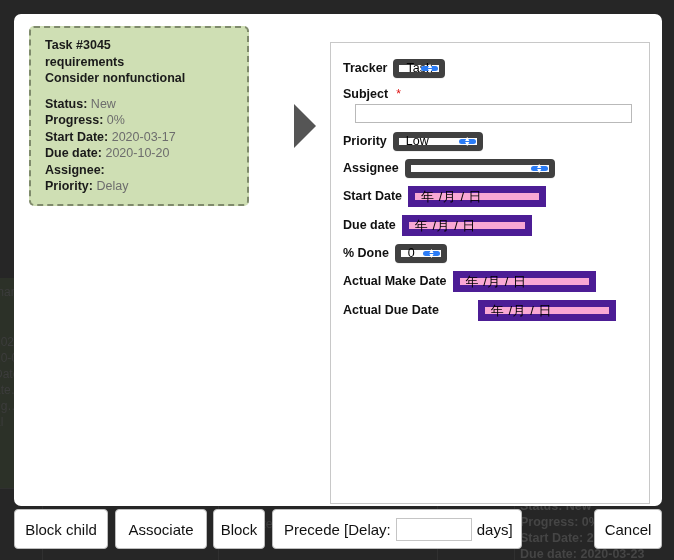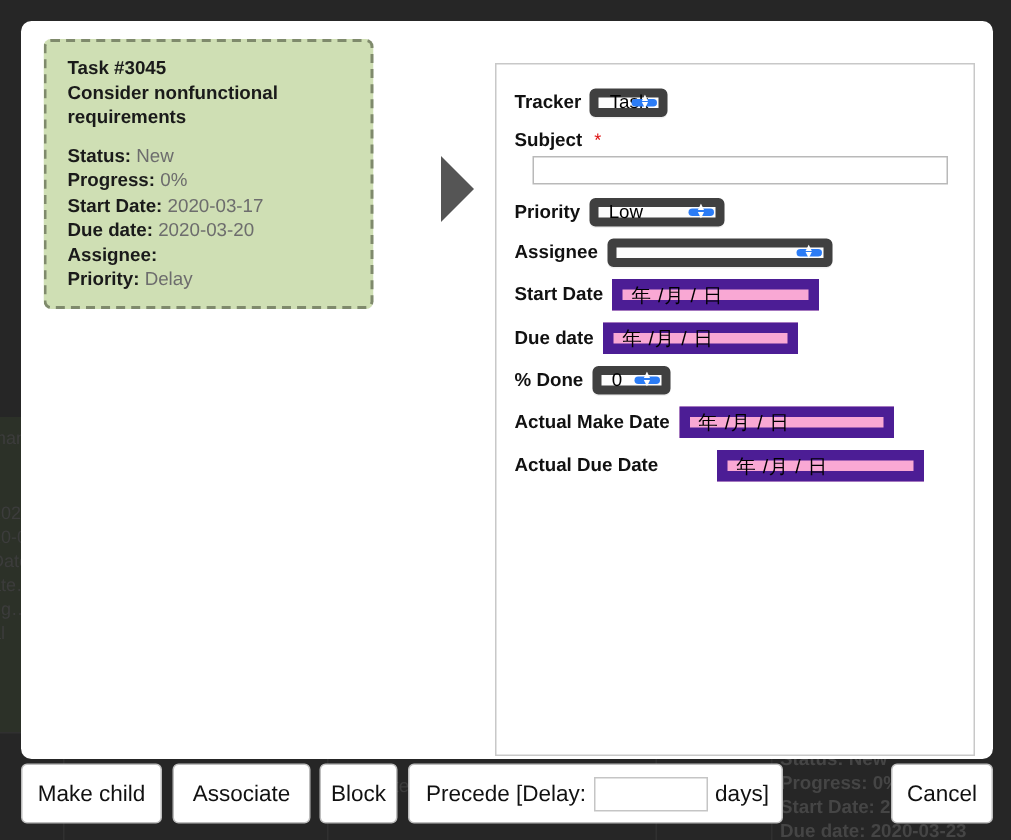--- a/index.html
+++ b/index.html
@@ -240,38 +240,38 @@
     <div>Progress: 0%</div>
     <div>Start Date: 2020-03-20</div>
     <div>Due date: 2020-03-23</div>
   </div>
 </div>
 
 <div id="modal">
 
   <div id="task-card">
     <div class="hd">Task #3045</div>
+    <div class="hd">requirements</div>
     <div class="hd">Consider nonfunctional</div>
-    <div class="hd">requirements</div>
     <div class="gap"></div>
     <div>
       <span class="lbl">Status</span><span class="lbl">:</span>
       <span>New</span>
     </div>
     <div>
       <span class="lbl">Progress</span><span class="lbl">:</span>
       <span>0%</span>
     </div>
     <div>
       <span class="lbl">Start Date</span><span class="lbl">:</span>
       <span>2020-03-17</span>
     </div>
     <div>
       <span class="lbl">Due date</span><span class="lbl">:</span>
-      <span>2020-03-20</span>
+      <span>2020-10-20</span>
     </div>
     <div>
       <span class="lbl">Assignee</span><span class="lbl">:</span>
       <span></span>
     </div>
     <div>
       <span class="lbl">Priority</span><span class="lbl">:</span>
       <span>Delay</span>
     </div>
   </div>
@@ -348,21 +348,21 @@
 
     <div class="row" style="height:24px;gap:33px;">
       <span class="flbl">Actual Due Date</span>
       <span class="date date-ad">年 /月 / 日</span>
     </div>
 
   </div>
 </div>
 
 <div id="btnbar">
-  <div class="btn" id="btn-make-child">Make child</div>
+  <div class="btn" id="btn-make-child">Block child</div>
   <div class="btn" id="btn-associate">Associate</div>
   <div class="btn" id="btn-block">Block</div>
   <div class="btn" id="btn-precede">
     <span class="precede-inner">
       <span>Precede [Delay:</span>
       <input id="delay-input" type="text" value="" style="">
       <span>days]</span>
     </span>
   </div>
   <div class="btn" id="btn-cancel">Cancel</div>

